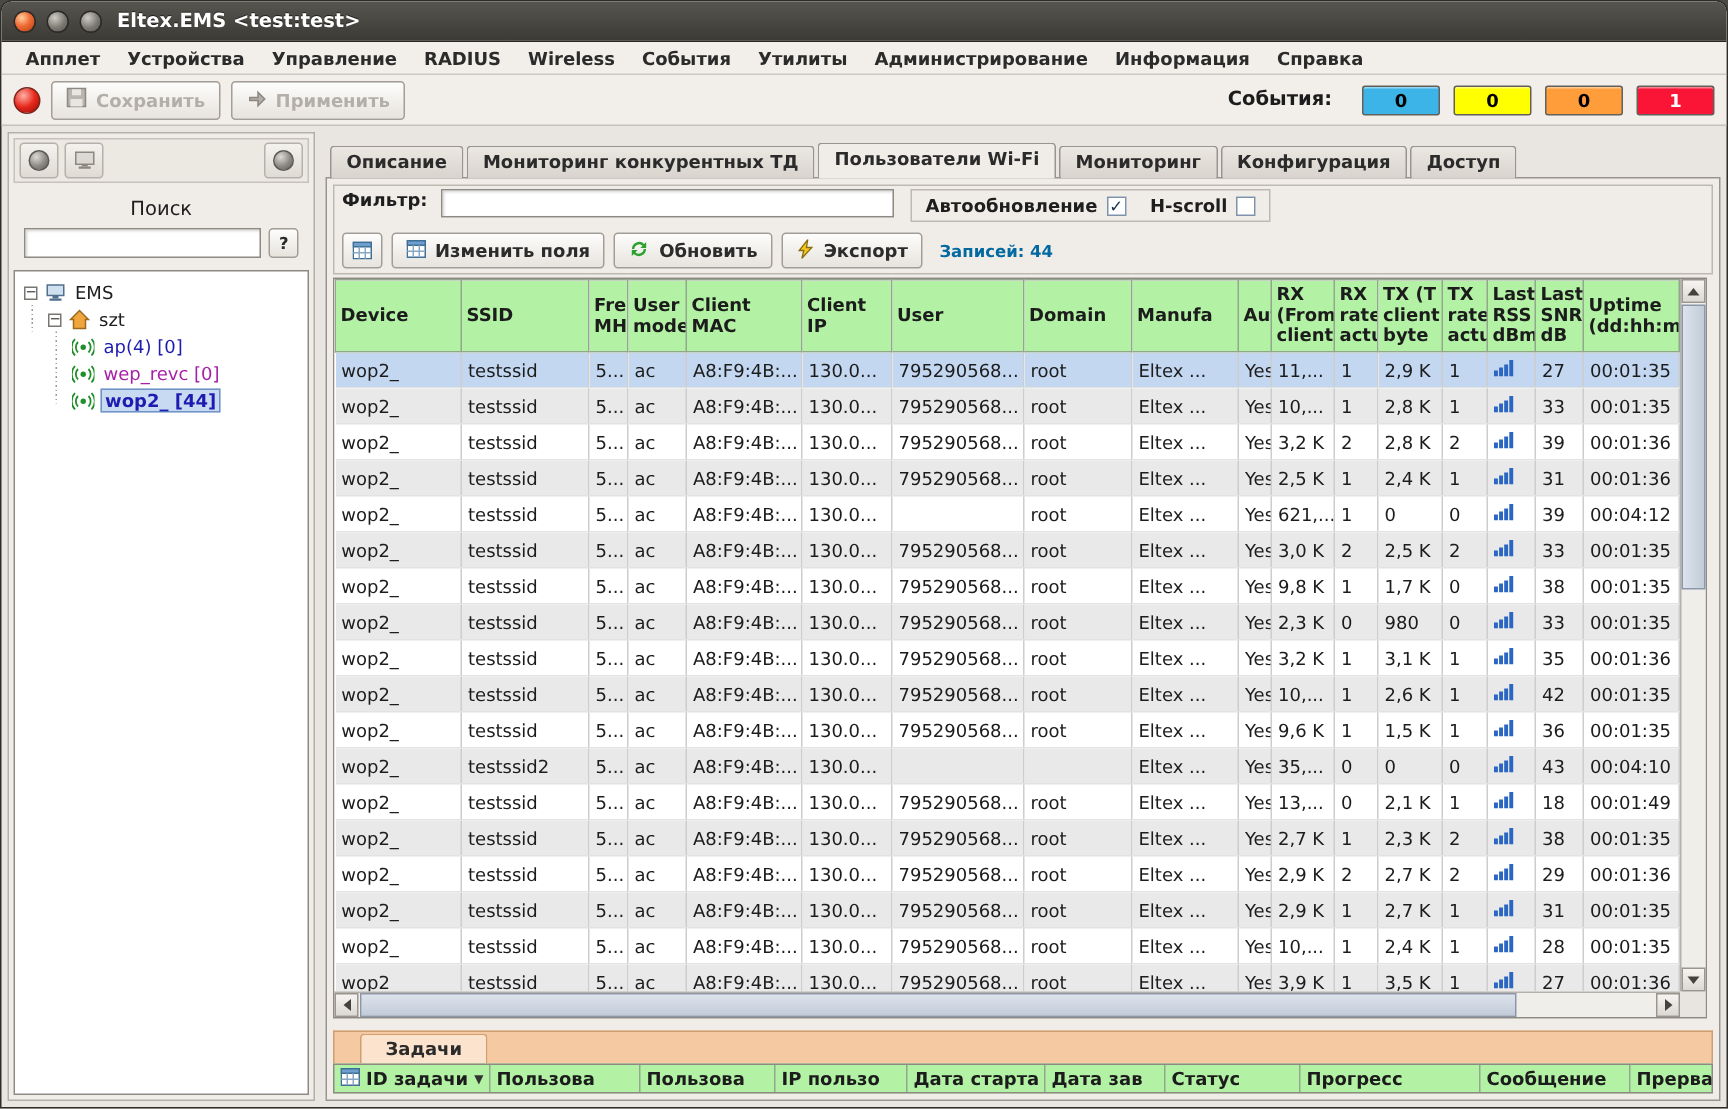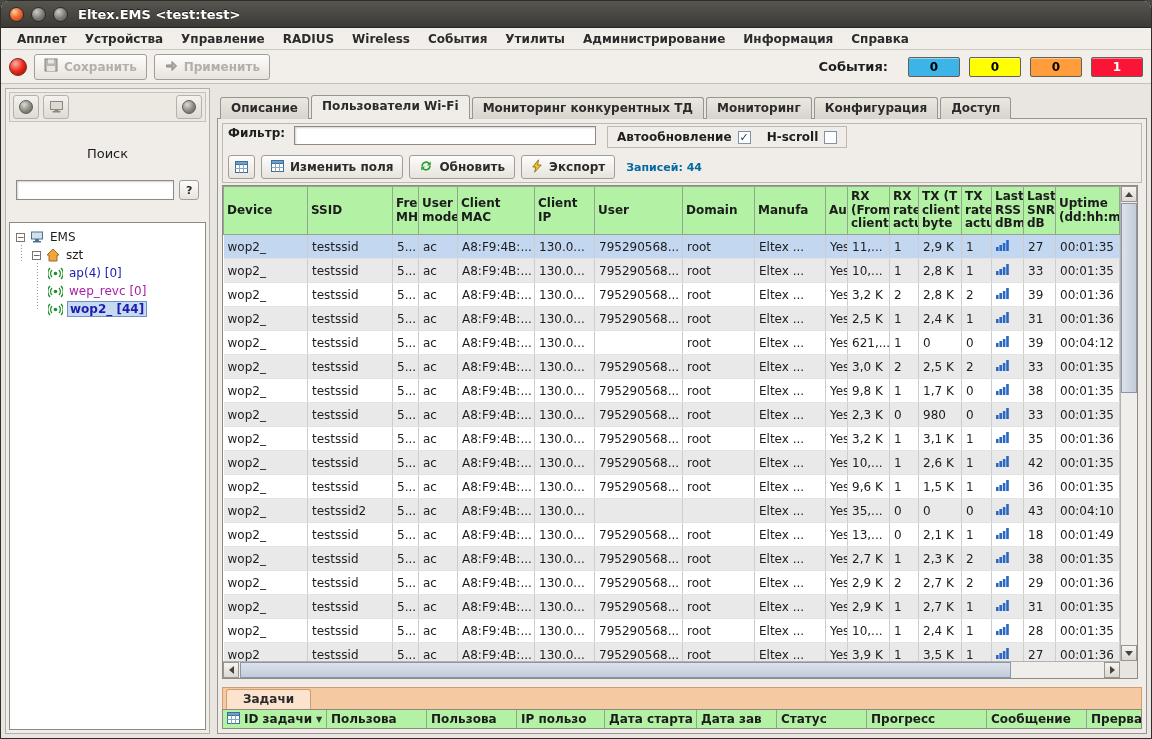--- a/index.html
+++ b/index.html
@@ -50,21 +50,21 @@
   .counter{
     width:52px; height:20px; margin-left:9px; display:inline-flex; align-items:center; justify-content:center;
     font-family:inherit; font-size:12px; font-weight:bold; border:1px solid #63605a; border-radius:2px;
     box-shadow:inset 0 1px 0 rgba(255,255,255,.45);
   }
   
   .content{ flex:1; display:flex; padding:4px; gap:7px; min-height:0; }
   
   .leftpanel{
     flex:0 0 199px; display:flex; flex-direction:column; min-height:0;
-    background:#f0ede8; border:1px solid #b3afa9; padding:3px;gap:14px;
+    background:#f0ede8; border:1px solid #b3afa9; padding:3px;
   }
   .lp-toolbar{
     flex:0 0 30px; display:flex; align-items:center; gap:4px; padding:2px 3px;
     background:#ece9e3; border:1px solid #c6c2bb; margin-bottom:8px;
   }
   .lp-btn{
     width:26px; height:24px; display:inline-flex; align-items:center; justify-content:center;
     border:1px solid #b5b1aa; border-radius:3px; background:linear-gradient(#f4f2ee,#dfdbd4);
   }
   .lp-spacer{ flex:1; }
@@ -164,21 +164,21 @@
     background:linear-gradient(90deg,#dde3ec,#c2cbd9); border:1px solid #8b97a8;
   }
   .hthumb{
     position:absolute; top:0; left:17px; width:86%; height:16px;
     background:linear-gradient(#dde3ec,#c2cbd9); border:1px solid #8b97a8;
   }
   
   .hsplit{ flex:0 0 8px; }
   .tasksstrip{
     flex:0 0 22px; background:#f5c9a2; border:1px solid #cf9f72; border-bottom:none;
-    display:flex; align-items:flex-end; padding-left:3px;
+    display:flex; align-items:flex-end; padding-left:17px;
   }
   .taskstab{
     background:#fbe3cd; border:1px solid #cf9f72; border-bottom:none; border-radius:3px 3px 0 0;
     padding:2px 16px 3px; font-size:12px; font-weight:bold; color:#2b2b2b;
   }
   .tasksheader{
     flex:0 0 20px; display:flex; background:#b3f2a4; border:1px solid #8e8983; overflow:hidden;
   }
   .tcell{
     border-right:1px solid #93a68e; font-weight:bold; font-size:12px; color:#1c1c1c;
@@ -311,22 +311,22 @@
               </svg>
             </span>
             <span class="tlabel" style="color: rgb(28, 28, 176);">wop2_ [44]</span>
           </div>
         </div>
     </div>
 
     <div class="mainpanel">
       <div class="tabstrip">
           <span class="tab">Описание</span>
+          <span class="tab">Мониторинг конкурентных ТД</span>
           <span class="tab active">Пользователи Wi-Fi</span>
-          <span class="tab">Мониторинг конкурентных ТД</span>
           <span class="tab">Мониторинг</span>
           <span class="tab">Конфигурация</span>
           <span class="tab">Доступ</span>
         </div>
       <div class="tabcontent">
 
         <div class="filterpanel">
           <div class="filter-row">
             <span class="flabel">Фильтр:</span>
             <input class="finput" value="" style="">

